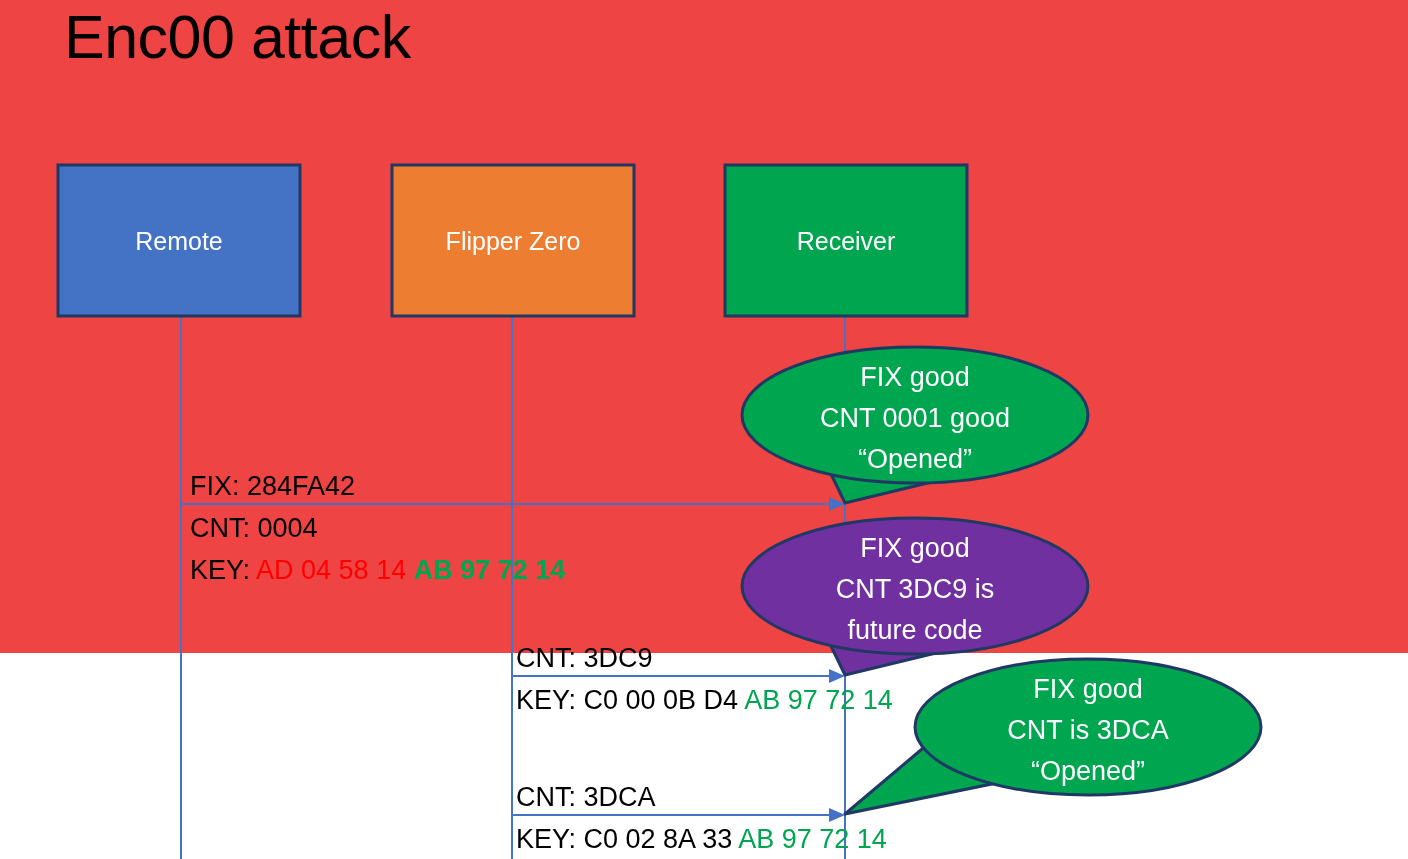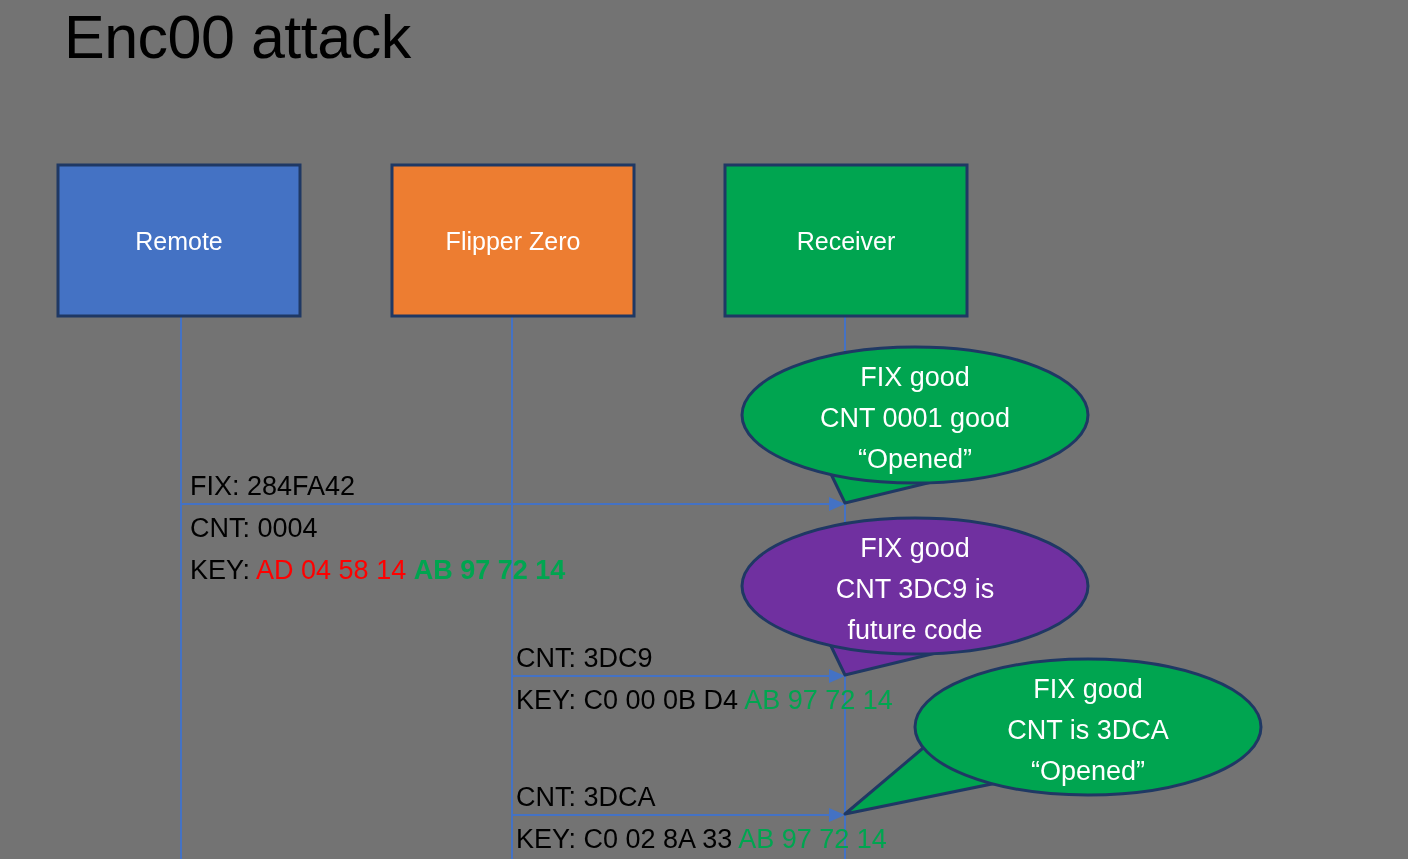--- a/index.html
+++ b/index.html
@@ -10,22 +10,22 @@
   body {
     width: 1408px;
     height: 859px;
     font-family: "Liberation Sans", sans-serif;
     overflow: hidden;
     position: relative;
   }
   #slide {
     position: relative;
     width: 1408px;
-    height: 859px;
-    background: #737373;
+    height: 653px;
+    background: #ef4444;
   }
   #slide-title {
     position: absolute;
     left: 64px;
     top: 2px;
     font-size: 61px;
     font-weight: 400;
     color: #000000;
     letter-spacing: -0.5px;
     line-height: 1.15;

